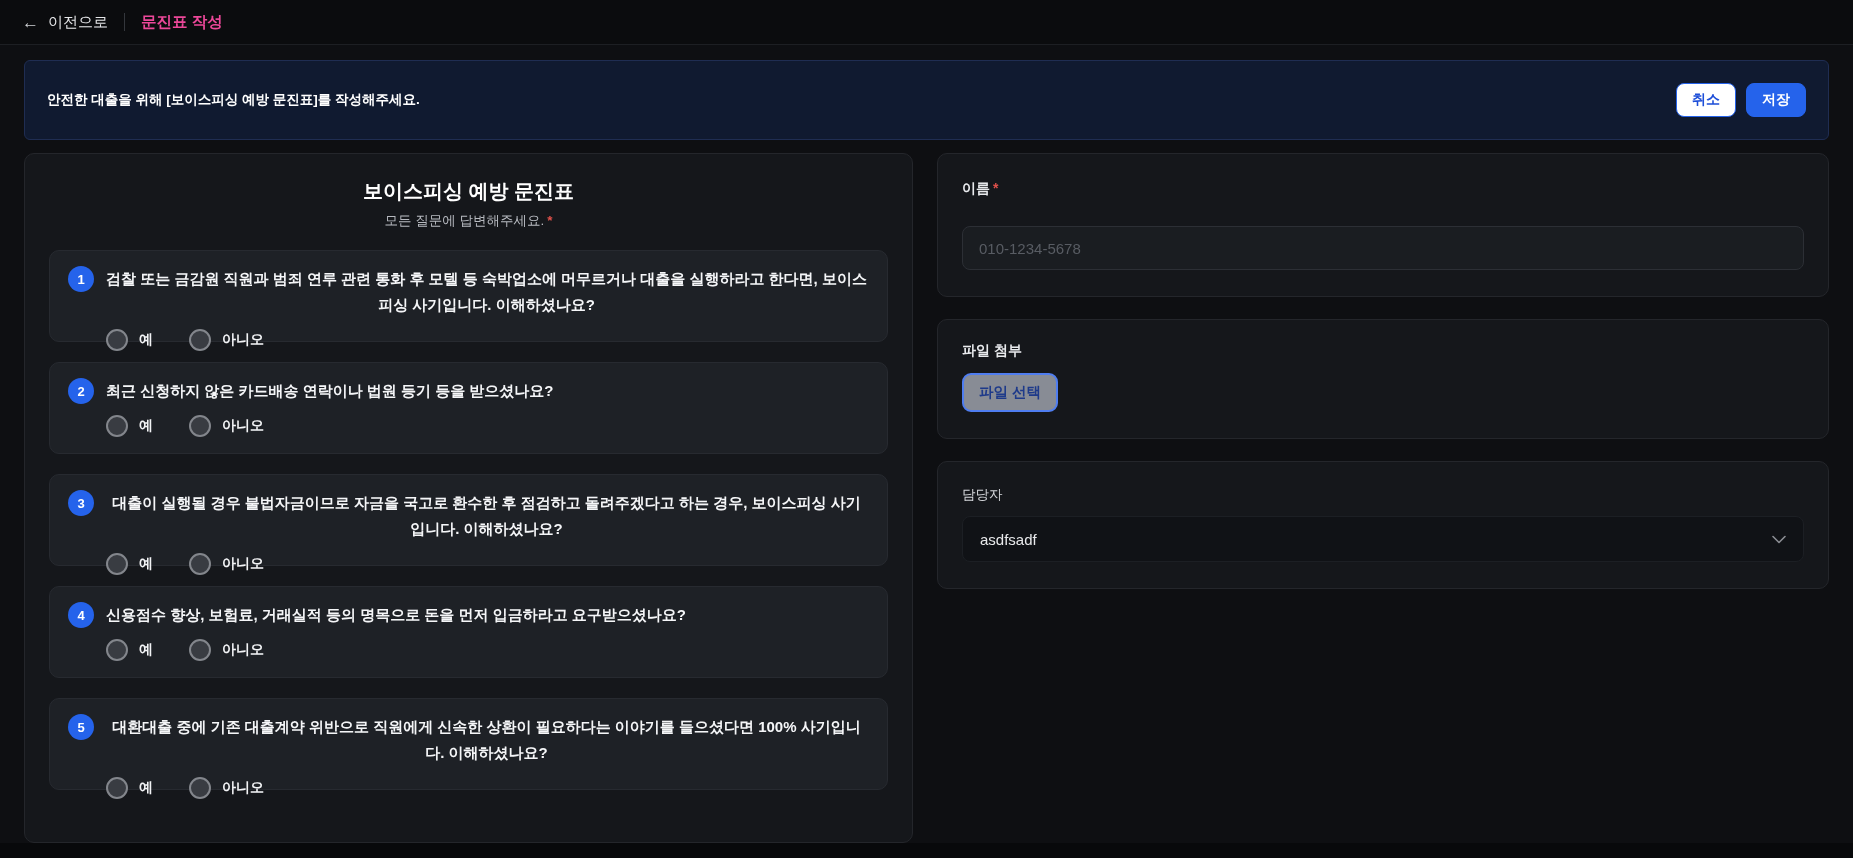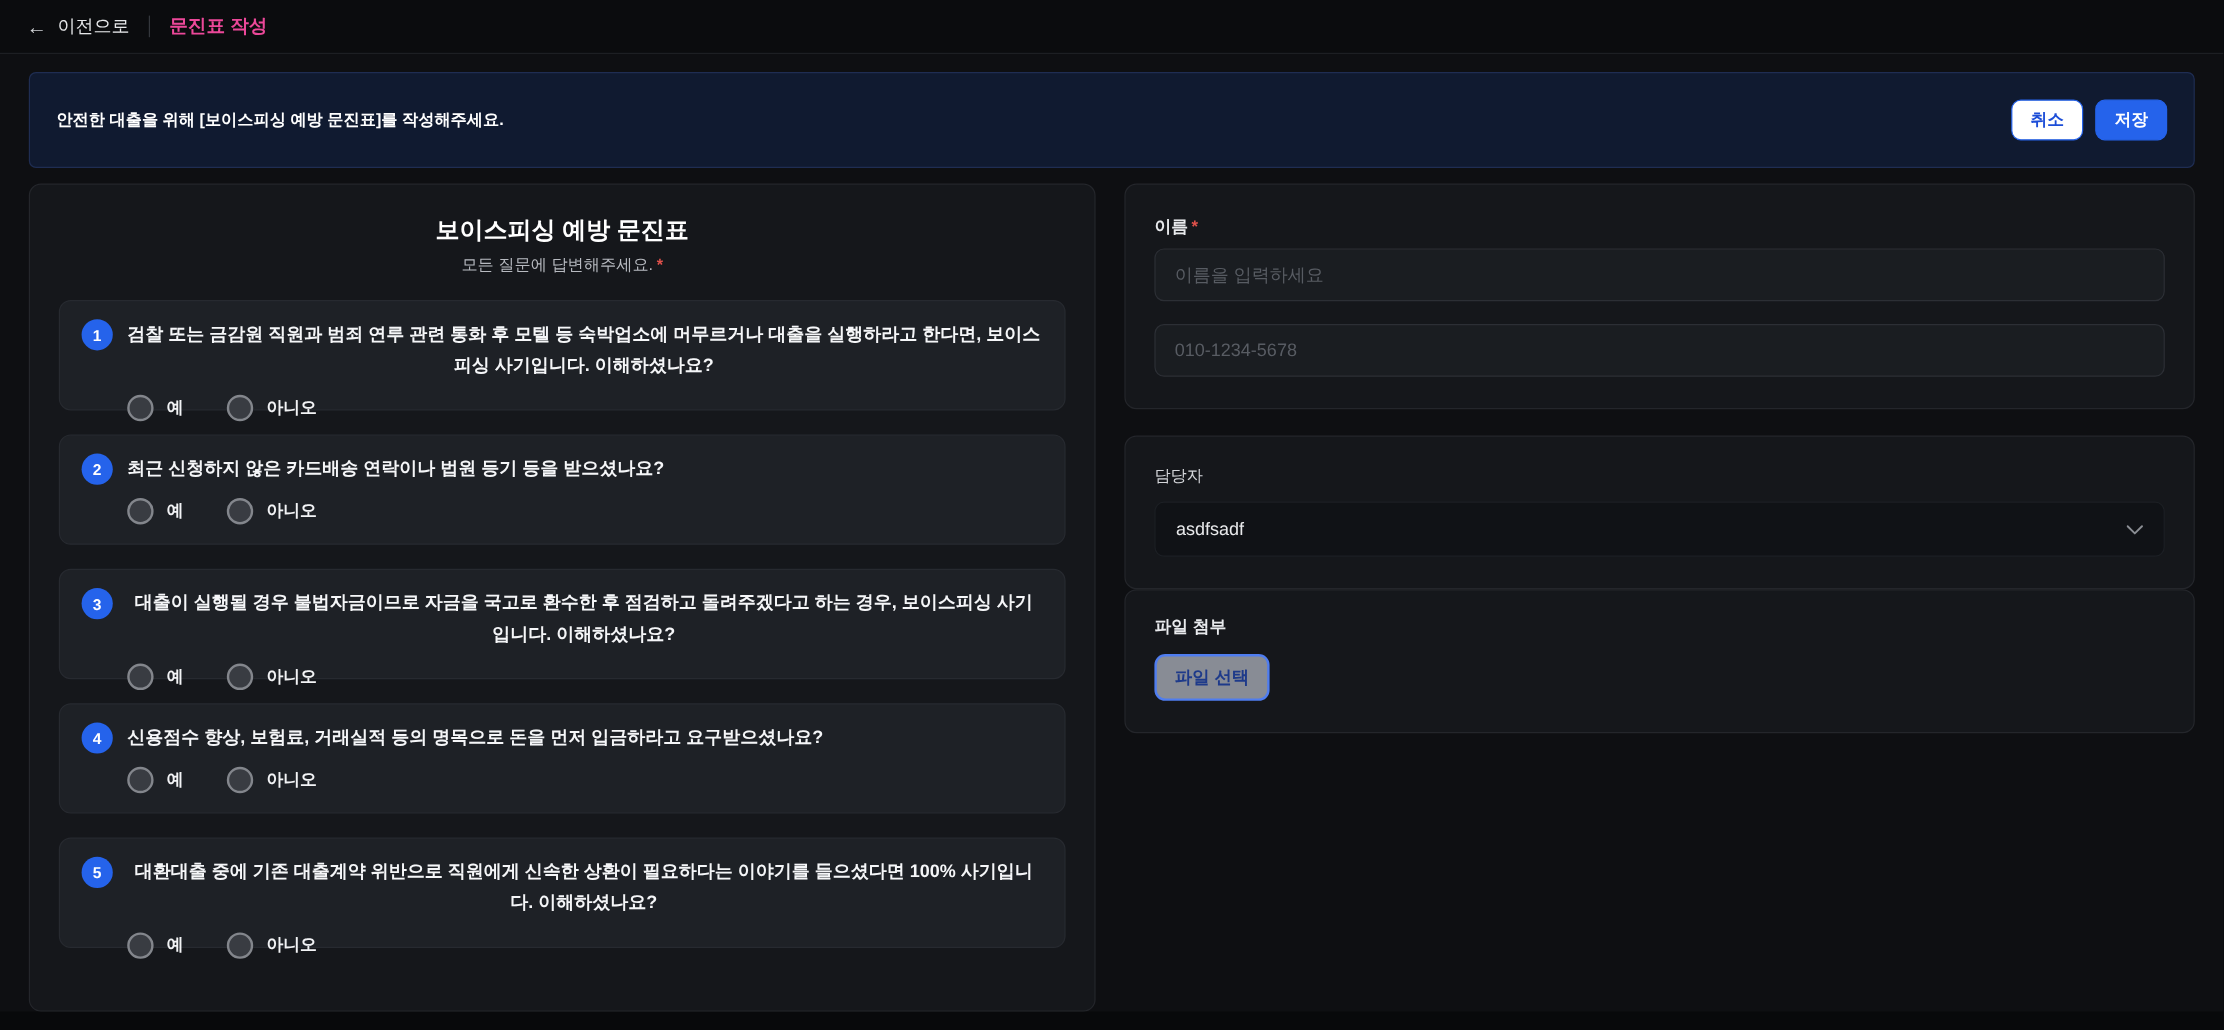--- a/index.html
+++ b/index.html
@@ -209,37 +209,36 @@
         </div>
       </div>
     </div>
 
     <div class="right-col">
 
       <div class="panel contact-card">
         <div class="field-label">
           <span>이름</span><span class="required">*</span>
         </div>
-        <input class="text-input" type="text" placeholder="이름을 입력하세요" style="">
         <div class="field-gap"></div>
         <input class="text-input" type="text" placeholder="010-1234-5678" style="">
+      </div>
+
+      <div class="panel file-card">
+        <div class="file-label">파일 첨부</div>
+        <button class="file-button">파일 선택</button>
       </div>
 
       <div class="panel manager-card">
         <div class="manager-label">담당자</div>
         <div class="select-box">
           <span class="select-value">asdfsadf</span>
           <span class="chevron">
             <svg width="14" height="9" viewBox="0 0 14 9" fill="none">
               <path d="M1 1.5 L7 7.5 L13 1.5" stroke="#8b8e94" stroke-width="1.6" stroke-linecap="round" stroke-linejoin="round"></path>
             </svg>
           </span>
         </div>
       </div>
 
-      <div class="panel file-card">
-        <div class="file-label">파일 첨부</div>
-        <button class="file-button">파일 선택</button>
-      </div>
-
     </div>
   </div>
 </div>
 
 </body></html>

